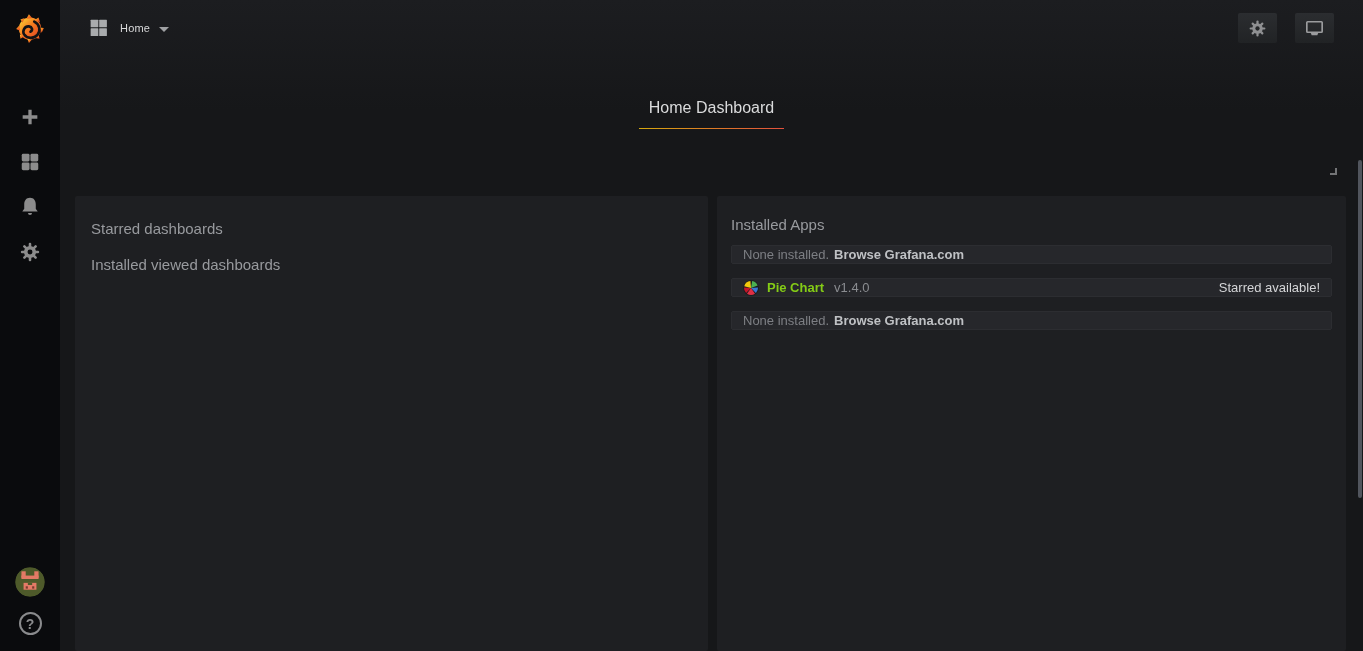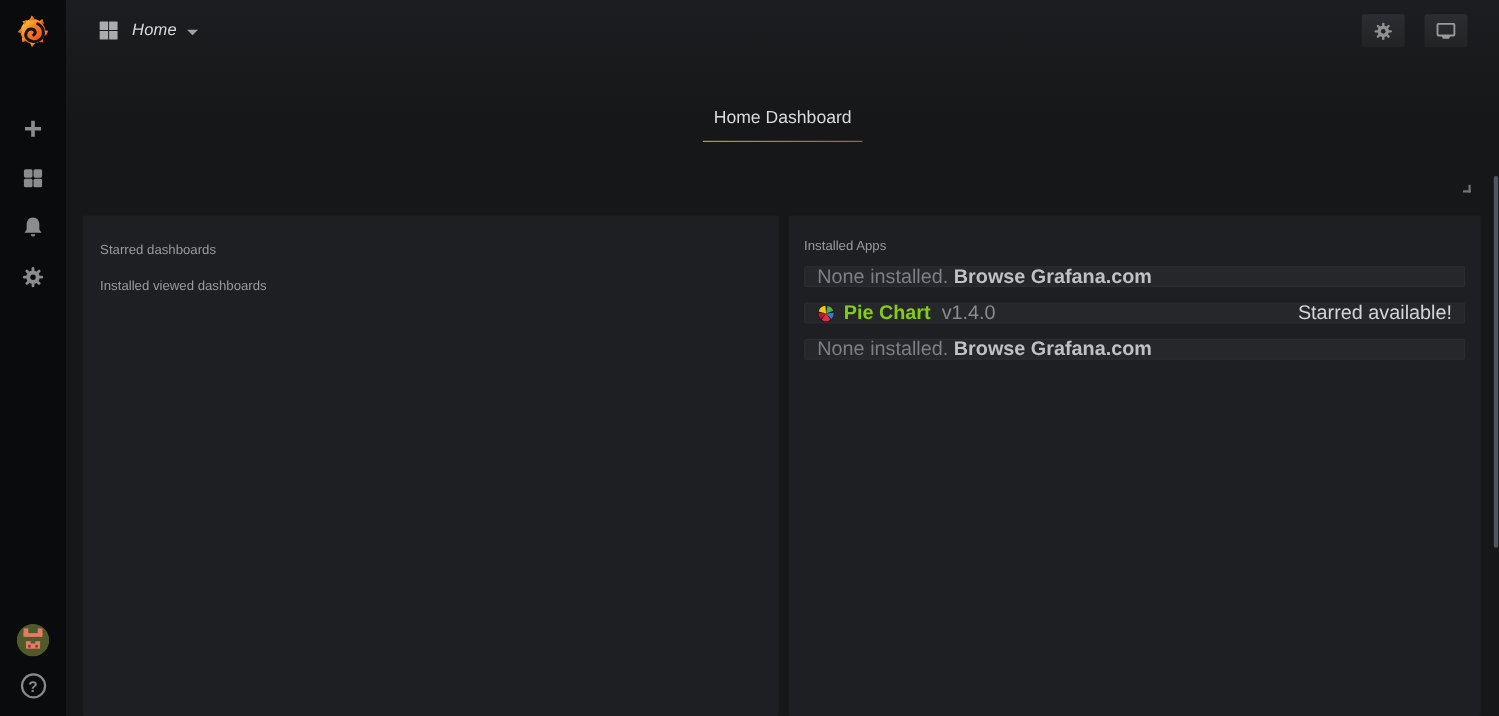--- a/index.html
+++ b/index.html
@@ -35,21 +35,21 @@
 
   
   .main {
     position: absolute; left: 60px; top: 0; right: 0; height: 196px;
     background: linear-gradient(180deg, #1c1d20 0%, #161719 110px);
   }
   .navbar { position: absolute; left: 0; top: 0; right: 0; height: 55px; display: flex; align-items: center; }
   .dash-picker {
     display: flex; align-items: center; gap: 11px; margin-left: 28px; cursor: pointer;
   }
-  .dash-picker-label { font-size: 15px; color: #d8d9da; letter-spacing: .2px; font-style: italic; }
+  .dash-picker-label { font-size: 11px; color: #d8d9da; letter-spacing: .2px; }
   .caret {
     width: 0; height: 0; margin-left: -2px; margin-top: 3px;
     border-left: 5px solid transparent; border-right: 5px solid transparent;
     border-top: 5px solid #9fa1a3;
   }
   .nav-actions { position: absolute; right: 29px; top: 13px; display: flex; gap: 18px; }
   .nav-btn {
     width: 39px; height: 30px; border-radius: 2px; border: none; cursor: pointer;
     background: linear-gradient(180deg, #2b2d30 0%, #212325 100%);
     display: flex; align-items: center; justify-content: center;
@@ -65,28 +65,28 @@
   }
 
   
   .panel {
     position: absolute; top: 196px; bottom: 0;
     background: #1e1f22; border-radius: 2px;
   }
   .panel-left  { left: 75px;  width: 633px; padding: 24px 16px; }
   .panel-right { left: 717px; width: 629px; padding: 20px 14px; }
 
-  .panel-heading { font-size: 12px; font-weight: 400; color: #989a9e; }
+  .panel-heading { font-size: 15px; font-weight: 400; color: #989a9e; }
   .panel-left .panel-heading { margin-bottom: 19px; }
   .panel-right .panel-heading { margin-bottom: 12px; }
 
   .card {
     height: 19px; background: #26272b; border: 1px solid #2c2d31; border-radius: 2px;
     display: flex; align-items: center; padding: 0 11px; margin-bottom: 14px;
-    font-size: 18px;
+    font-size: 13px;
   }
   .muted { color: #7d7f84; }
   .browse-link { color: #bfc1c4; font-weight: 700; margin-left: 5px; cursor: pointer; text-decoration: none; }
   .plugin-name { color: #84cc16; font-weight: 700; margin-left: 8px; cursor: pointer; }
   .plugin-version { color: #8a8c90; margin-left: 10px; }
   .spacer { flex: 1; }
   .update-link { color: #d4d5d7; cursor: pointer; }
 
   
   .resize-corner {

